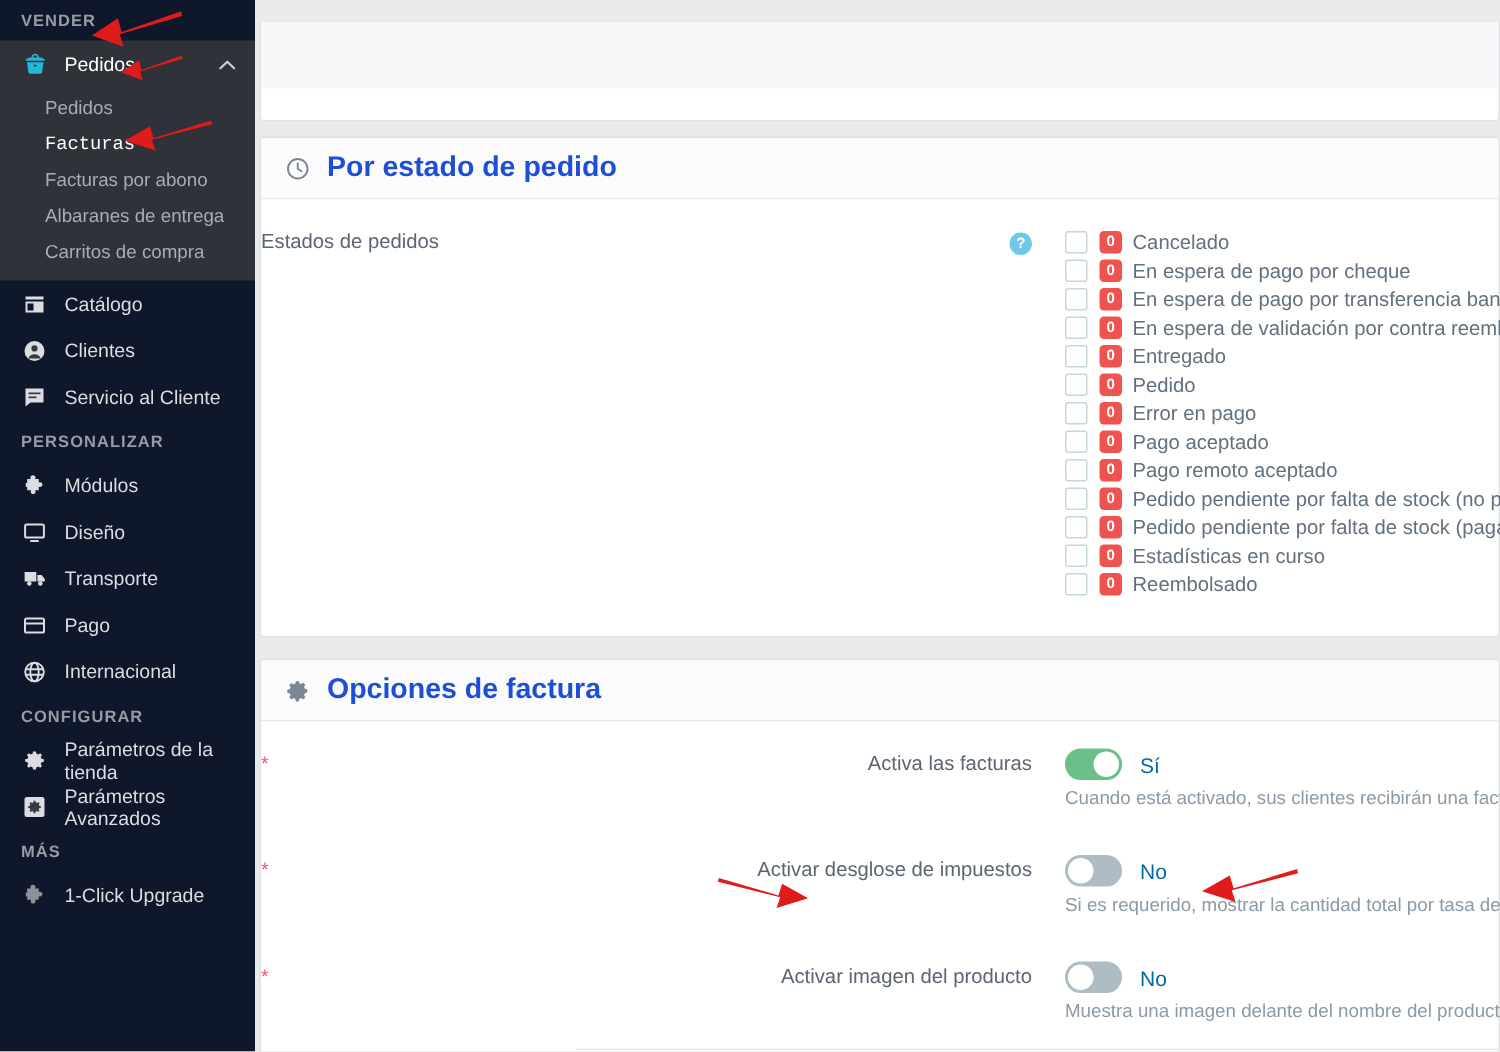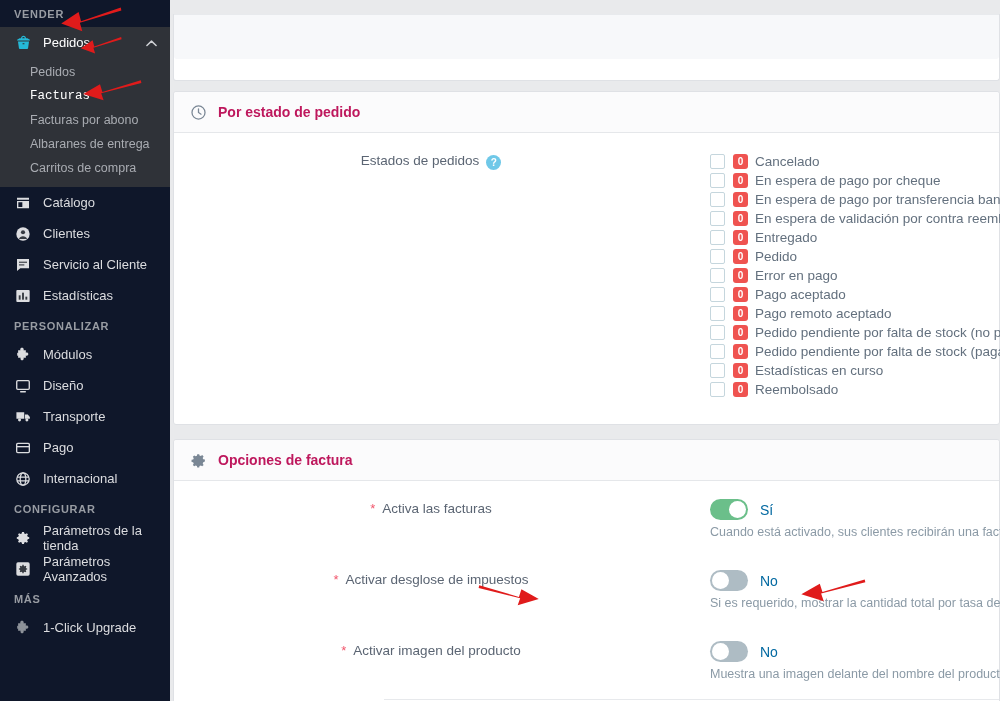--- a/index.html
+++ b/index.html
@@ -99,37 +99,37 @@
   .panel-header {
     display: flex; align-items: center;
     height: 41px;
     padding: 0 16px;
     border-bottom: 1px solid #e5e7ea;
     background: #fbfbfc;
     border-radius: 3px 3px 0 0;
   }
   .panel-header .hdr-icon { margin-right: 11px; display:flex; align-items:center; }
   .panel-title {
-    font-size: 14px;
+    font-size: 19px;
     font-weight: bold;
-    color: #be185d;
+    color: #1d4ed8;
   }
 
   .panel-body { padding: 18px 0 22px 0; }
 
   
   .form-row { display: flex; margin-bottom: 3px; }
   .form-label {
     width: 536px;
     flex: 0 0 536px;
     text-align: right;
     padding-right: 22px;
     font-size: 13.5px;
     color: #5b6573;
-    display: flex; align-items: flex-start; justify-content: center;
+    display: flex; align-items: flex-start; justify-content: space-between;
     gap: 7px;
     padding-top: 2px;
   }
   .req { color: #f1566c; font-size: 13px; }
   .help-badge {
     width: 15px; height: 15px; border-radius: 50%;
     background: #6fc8e8;
     color: #fff; font-size: 10px; font-weight: bold;
     display: inline-flex; align-items: center; justify-content: center;
     margin-top: 2px;
@@ -264,31 +264,20 @@
       <span class="ico">
         <svg width="16" height="16" viewBox="0 0 24 24" fill="#dcdde0">
           <path d="M3 3h18v14H8l-5 4z"></path>
           <rect x="6" y="7" width="12" height="1.7" fill="#363a41"></rect>
           <rect x="6" y="11" width="8" height="1.7" fill="#363a41"></rect>
         </svg>
       </span>
       <span>Servicio al Cliente</span>
     </div>
 
-    <div class="nav-item">
-      <span class="ico">
-        <svg width="16" height="16" viewBox="0 0 24 24" fill="#dcdde0">
-          <rect x="2" y="3" width="20" height="18" rx="1.5"></rect>
-          <rect x="5.6" y="11" width="2.8" height="6.5" fill="#363a41"></rect>
-          <rect x="10.6" y="7" width="2.8" height="10.5" fill="#363a41"></rect>
-          <rect x="15.6" y="13" width="2.8" height="4.5" fill="#363a41"></rect>
-        </svg>
-      </span>
-      <span>Estadísticas</span>
-    </div>
 
     <div class="nav-section-title">PERSONALIZAR</div>
 
     <div class="nav-item">
       <span class="ico">
         <svg width="17" height="17" viewBox="0 0 24 24" fill="#dcdde0">
           <path d="M10 2.6c1.3 0 2.3 1 2.3 2.2 0 .5-.2.9-.4 1.3h3.4v3.4c.4-.3.8-.4 1.3-.4 1.2 0 2.2 1 2.2 2.3s-1 2.3-2.2 2.3c-.5 0-.9-.2-1.3-.4v3.4h-3.4c.3.4.4.8.4 1.3 0 1.2-1 2.2-2.3 2.2s-2.3-1-2.3-2.2c0-.5.2-.9.4-1.3H4.4v-3.4c-.4.3-.8.4-1.3.4V9.7c.5 0 .9.2 1.3.4V6.1h3.4c-.3-.4-.4-.8-.4-1.3 0-1.2 1-2.2 2.3-2.2z"></path>
         </svg>
       </span>
       <span>Módulos</span>

